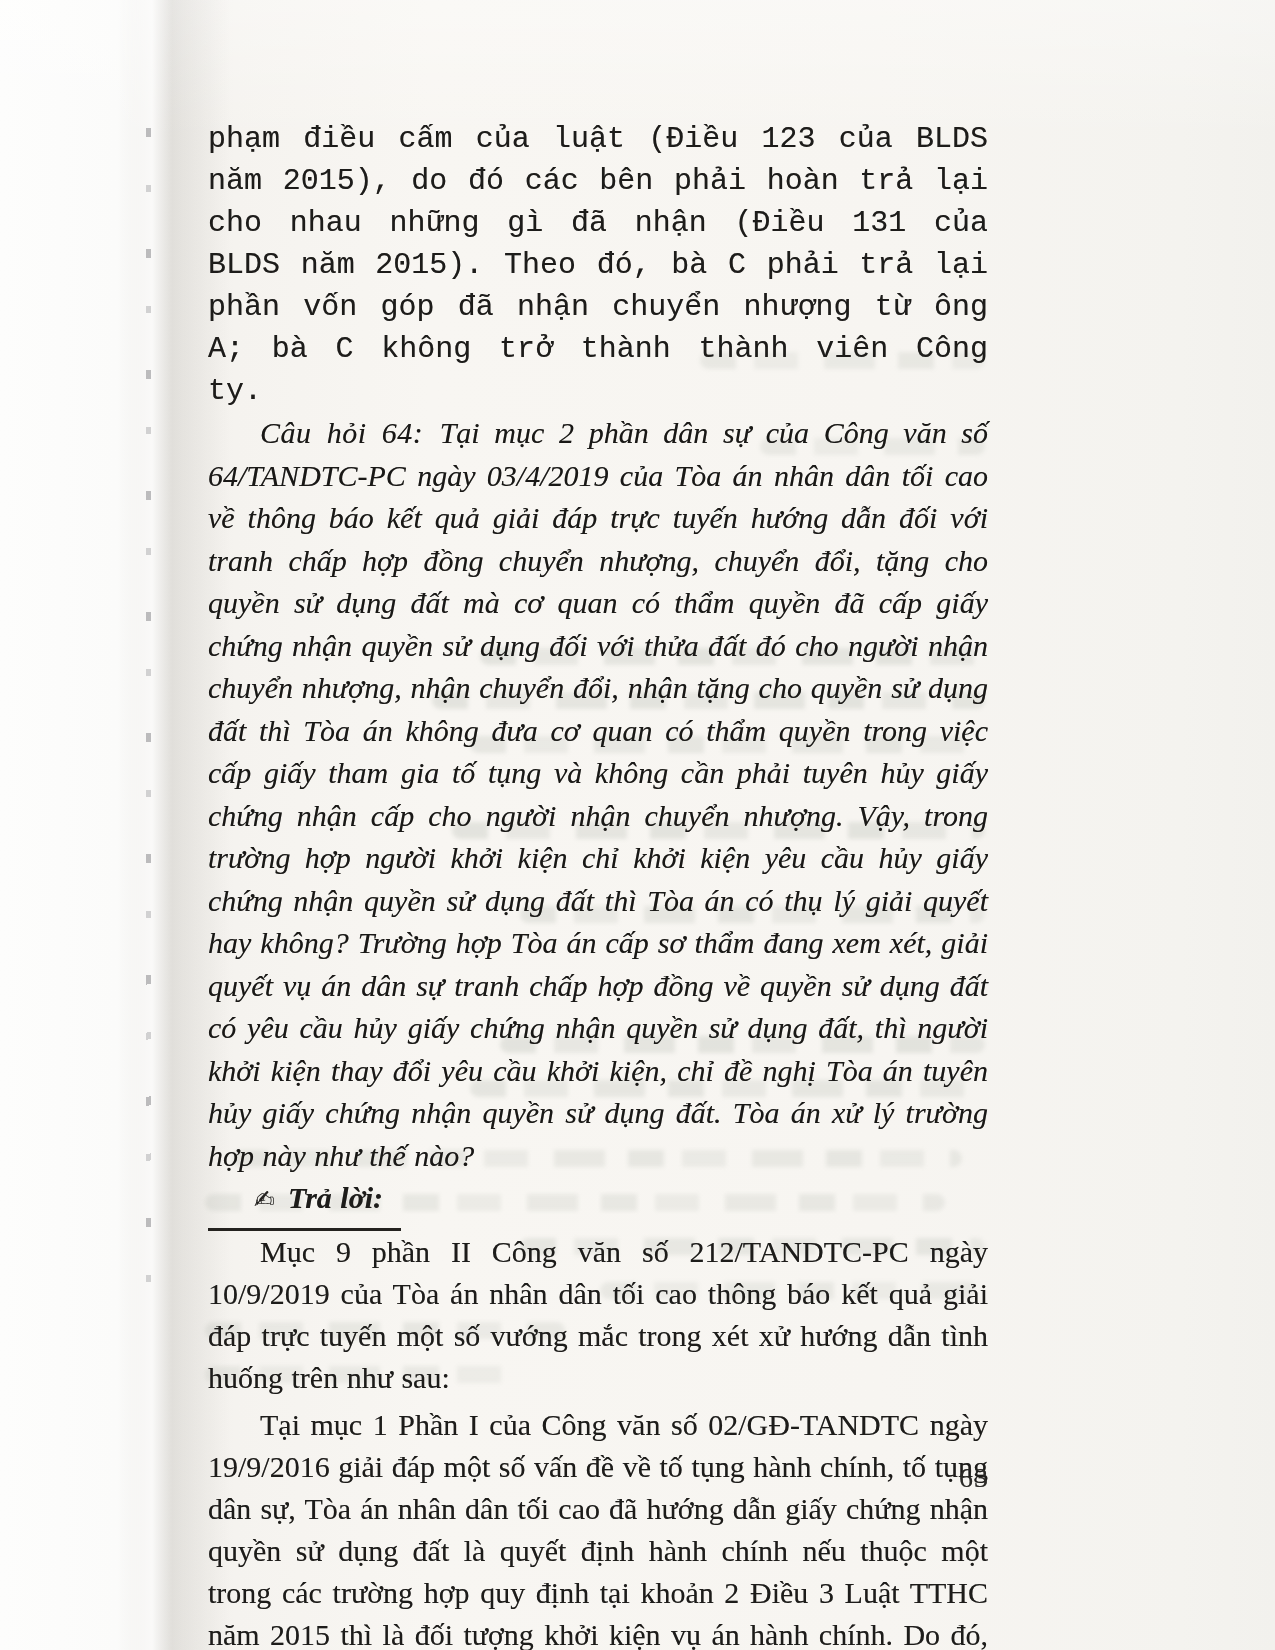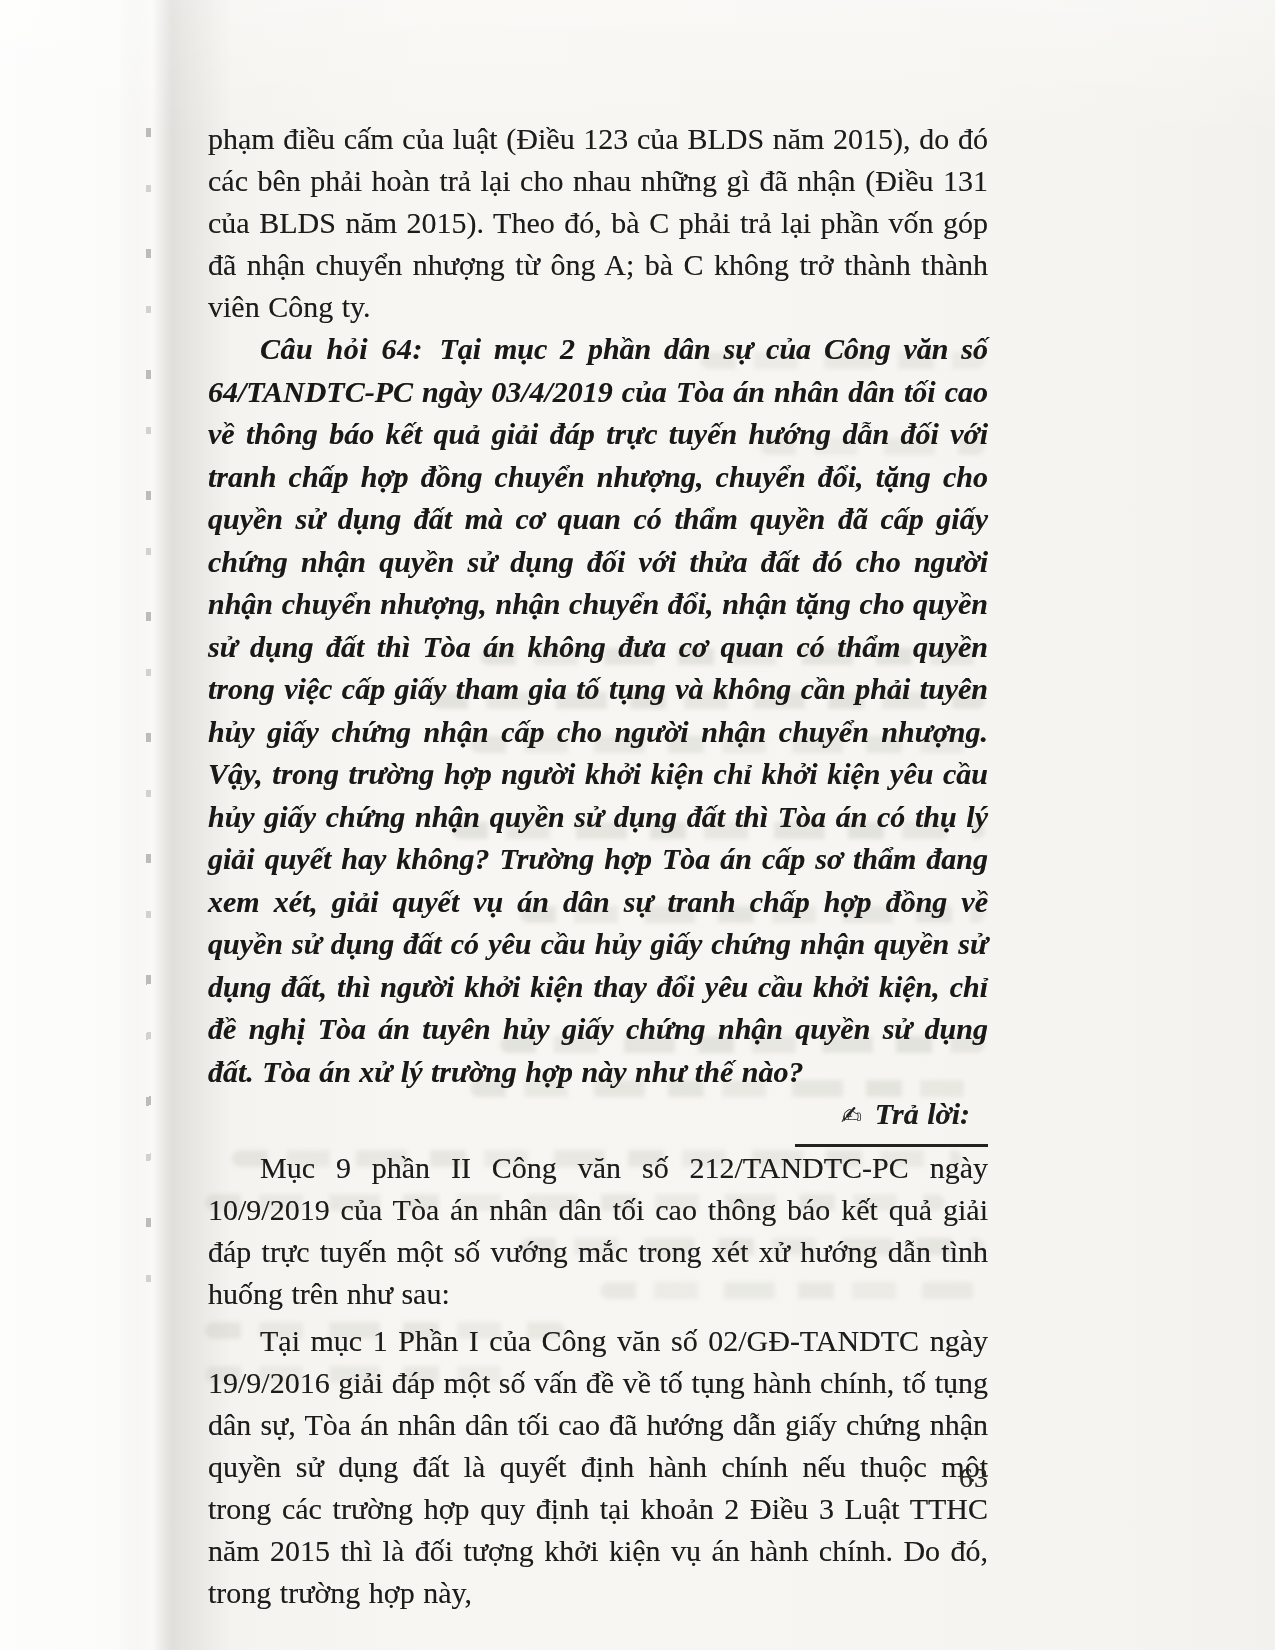--- a/index.html
+++ b/index.html
@@ -47,35 +47,35 @@
     left: 208px; top: 118px;
     width: 780px;
     color: #1d1c1a;
     font-size: 30px;
     line-height: 42px;
     text-align: justify;
     word-spacing: 1px;
     text-shadow: 0 0 .5px rgba(25,25,25,.45);
   }
   .content p { margin: 0; }
-  .intro { margin-bottom: 19px; }
+  .intro { margin-bottom: 19px; font-family: Liberation Mono, monospace; }
   .question {
-    font-weight: 700;
+    font-weight: 400;
     font-style: italic;
     text-indent: 52px;
     line-height: 42.5px;
     margin-bottom: 8px;
     color: #191816;
   }
   .question .q-label { margin-right: .55em; letter-spacing: .5px; }
   .answer-heading {
     margin: 9px 0 15px 0;
     font-weight: 700;
     font-style: italic;
-    text-align: right;
+    text-align: left;
   }
   .underline-wrap {
     display: inline-block;
     border-bottom: 3px solid #24221f;
     padding: 0 18px 7px 0;
   }
   .pen-glyph {
     font-family: "DejaVu Sans", sans-serif;
     font-style: normal;
     font-weight: 400;

